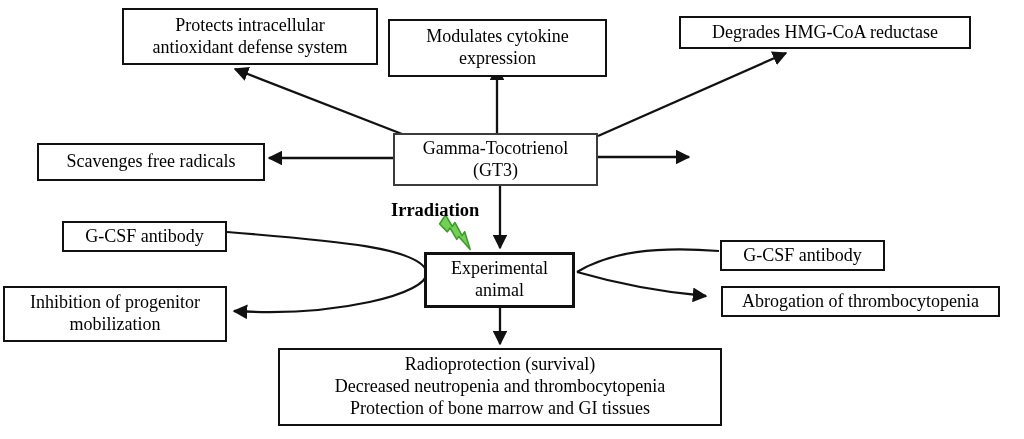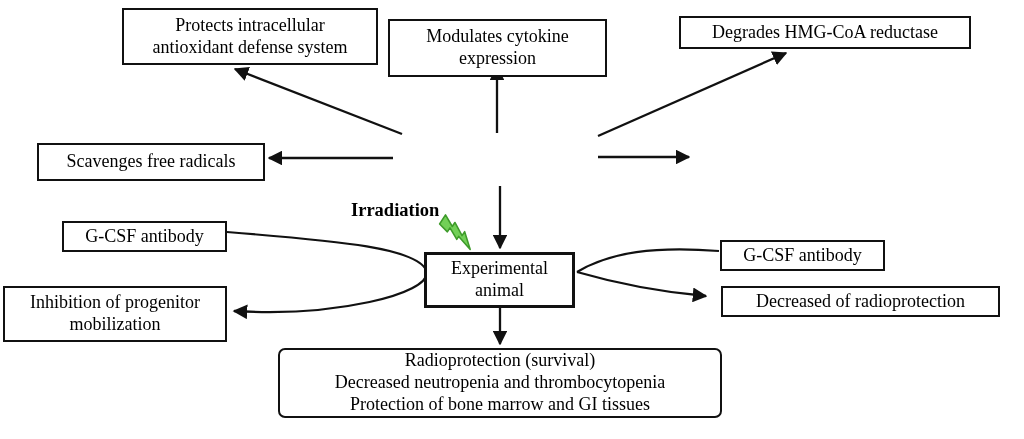--- a/index.html
+++ b/index.html
@@ -32,23 +32,23 @@
   .b-modulates{left:388px;top:19px;width:219px;height:58px;}
   .b-degrades{left:638px;top:16px;width:292px;height:33px;margin-left:41px;}
   .b-scavenges{left:37px;top:143px;width:228px;height:38px;}
   .b-gt3{left:393px;top:133px;width:205px;height:53px;border-color:var(--gt3-border);}
   .b-induces{left:693px;top:115px;width:324px;height:88px;}
   .b-gcsf-left{left:62px;top:221px;width:165px;height:31px;}
   .b-inhibition{left:3px;top:286px;width:224px;height:56px;}
   .b-experimental{left:424px;top:252px;width:151px;height:56px;border-width:3px;}
   .b-gcsf-right{left:720px;top:240px;width:165px;height:31px;}
   .b-abrogation{left:721px;top:286px;width:279px;height:31px;}
-  .b-outcomes{left:278px;top:348px;width:444px;height:70px;border-radius:7px;}
+  .b-outcomes{left:278px;top:348px;width:444px;height:78px;}
   .free-label{
-    position:absolute;z-index:1;font-weight:bold;font-size:18.5px;color:var(--text);
+    position:absolute;z-index:1;font-weight:bold;font-size:18.5px;color:var(--text);margin-left:40px;
   }
   .l-irradiation{left:351px;top:200px;}
 </style>
 </head>
 <body>
 
 <div class="stage">
 
   <svg class="arrows" viewBox="0 0 1024 439" xmlns="http://www.w3.org/2000/svg">
     <defs>
@@ -79,32 +79,34 @@
   <div class="box b-protects">Protects intracellular
 antioxidant defense system</div>
 
   <div class="box b-modulates">Modulates cytokine
 expression</div>
 
   <div class="box b-degrades">Degrades HMG-CoA reductase</div>
 
   <div class="box b-scavenges">Scavenges free radicals</div>
 
+  <div class="box b-gt3">Gamma-Tocotrienol
+(GT3)</div>
 
 
   <div class="box b-gcsf-left">G-CSF antibody</div>
 
   <div class="box b-experimental">Experimental
 animal</div>
 
   <div class="box b-inhibition">Inhibition of progenitor
 mobilization</div>
 
   <div class="box b-gcsf-right">G-CSF antibody</div>
 
-  <div class="box b-abrogation">Decreased of radioprotection</div>
+  <div class="box b-abrogation">Abrogation of thrombocytopenia</div>
 
   <div class="box b-outcomes">Radioprotection (survival)
 Decreased neutropenia and thrombocytopenia
 Protection of bone marrow and GI tissues</div>
 
   <div class="free-label l-irradiation">Irradiation</div>
 </div>
 
 </body></html>

